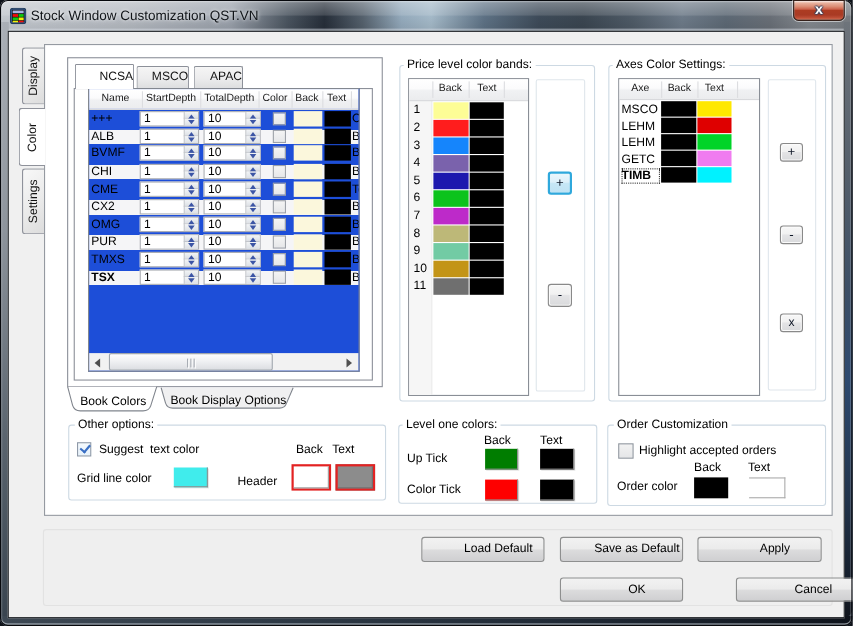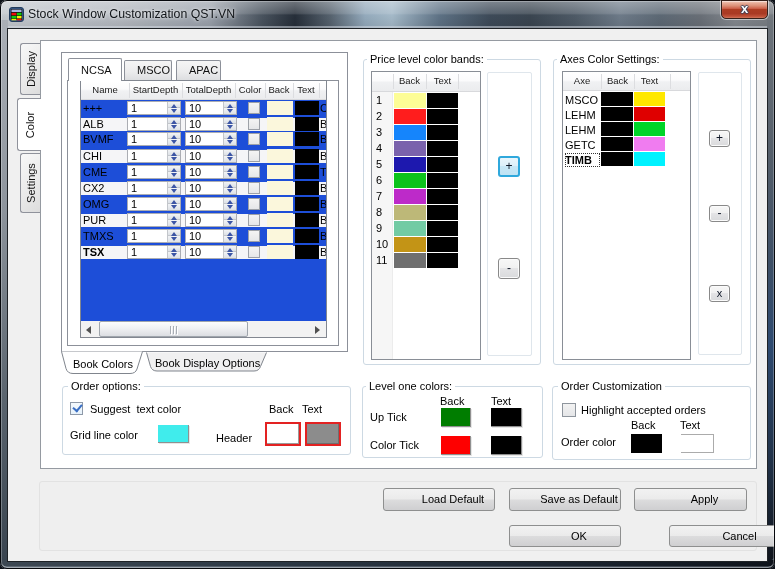--- a/index.html
+++ b/index.html
@@ -49,23 +49,23 @@
   border:1px solid #8f929b; border-right:none; border-radius:3px 0 0 3px; }
 .vtab span { position:absolute; left:50%; top:50%; transform:translate(-50%,-50%) rotate(-90deg);
   font-size:11px; color:#111; white-space:nowrap; }
 #vtab-display { left:20px; top:43px; height:52px; }
 #vtab-color { left:17px; top:98px; width:24px; height:53px; background:#fff; }
 #vtab-settings { left:20px; top:153px; height:60px; }
 
 #bookpane { left:61px; top:52px; width:287px; height:300px; background:#fff; border:1px solid #8c9099; }
 
 #ncsapane { left:67px; top:80px; width:272px; height:266px; background:#fff; border:1px solid #8c9099; }
-.htab { position:absolute; font-size:11px; text-align:left; color:#111;
+.htab { position:absolute; font-size:11px; text-align:right; color:#111;
   border:1px solid #8c9099; border-bottom:none; border-radius:2px 2px 0 0;
-  background:linear-gradient(#f5f5f5, #ececed 55%, #dddee0);padding-left:12px; }
+  background:linear-gradient(#f5f5f5, #ececed 55%, #dddee0); }
 #tab-ncsa { left:68px; top:58px; width:54px; height:23px; background:#fff; line-height:22px; z-index:3; }
 #tab-emea { left:124px; top:60px; width:48px; height:20px; line-height:19px; }
 #tab-apac { left:176px; top:60px; width:45px; height:20px; line-height:19px; }
 
 #lv { left:80px; top:80px; width:247px; height:258px; background:#1d4ed8; border:1px solid #828790; overflow:hidden; }
 #lvhead { position:absolute; left:0; top:0; width:245px; height:19px;
   background:linear-gradient(#ffffff, #fbfbfc 45%, #f0f1f3 55%, #ebecee);
   border-bottom:1px solid #d8d9dc; }
 .hsep { position:absolute; top:2px; width:1px; height:15px; background:#dcdde0; }
 .hlabel { position:absolute; top:0; height:18px; line-height:18px; font-size:9.5px; color:#1a1a1a; text-align:center; }
@@ -493,21 +493,21 @@
       <div class="pcell" style="left:22px;top:181px;width:32px;height:15px;background:#6f6f6f"></div>
       <div class="pcell" style="left:55px;top:181px;width:31px;height:15px;background:#000"></div>
     </div>
 </div>
 <div class="sidepanel" style="left:487px;top:72px;width:45px;height:284px"></div>
 <div class="sqbtn focus" style="left:498px;top:156px">+</div>
 <div class="sqbtn" style="left:498px;top:258px">-</div>
 <div class="group" style="left:553px;top:59px;width:198px;height:306px"></div>
 
 <div class="group" style="left:62px;top:386px;width:289px;height:69px"></div>
-<div class="glabel" style="left:68px;top:380px">Order options:</div>
+<div class="glabel" style="left:68px;top:380px">Other options:</div>
 <div class="cb checked" style="left:70px;top:402px"></div>
 <div class="lbl12" style="left:90px;top:403px">Suggest&nbsp; text color</div>
 <div class="lbl12" style="left:269px;top:403px">Back</div>
 <div class="lbl12" style="left:302px;top:403px">Text</div>
 <div class="lbl12" style="left:70px;top:429px">Grid line color</div>
 <div class="swatch" style="left:158px;top:425px;width:31px;height:18px;background:#40ecec"></div>
 <div class="lbl12" style="left:216px;top:432px">Header</div>
 <div class="redbox" style="left:265px;top:422px;width:36px;height:24px">
     <span class="inner"></span>
   </div>

